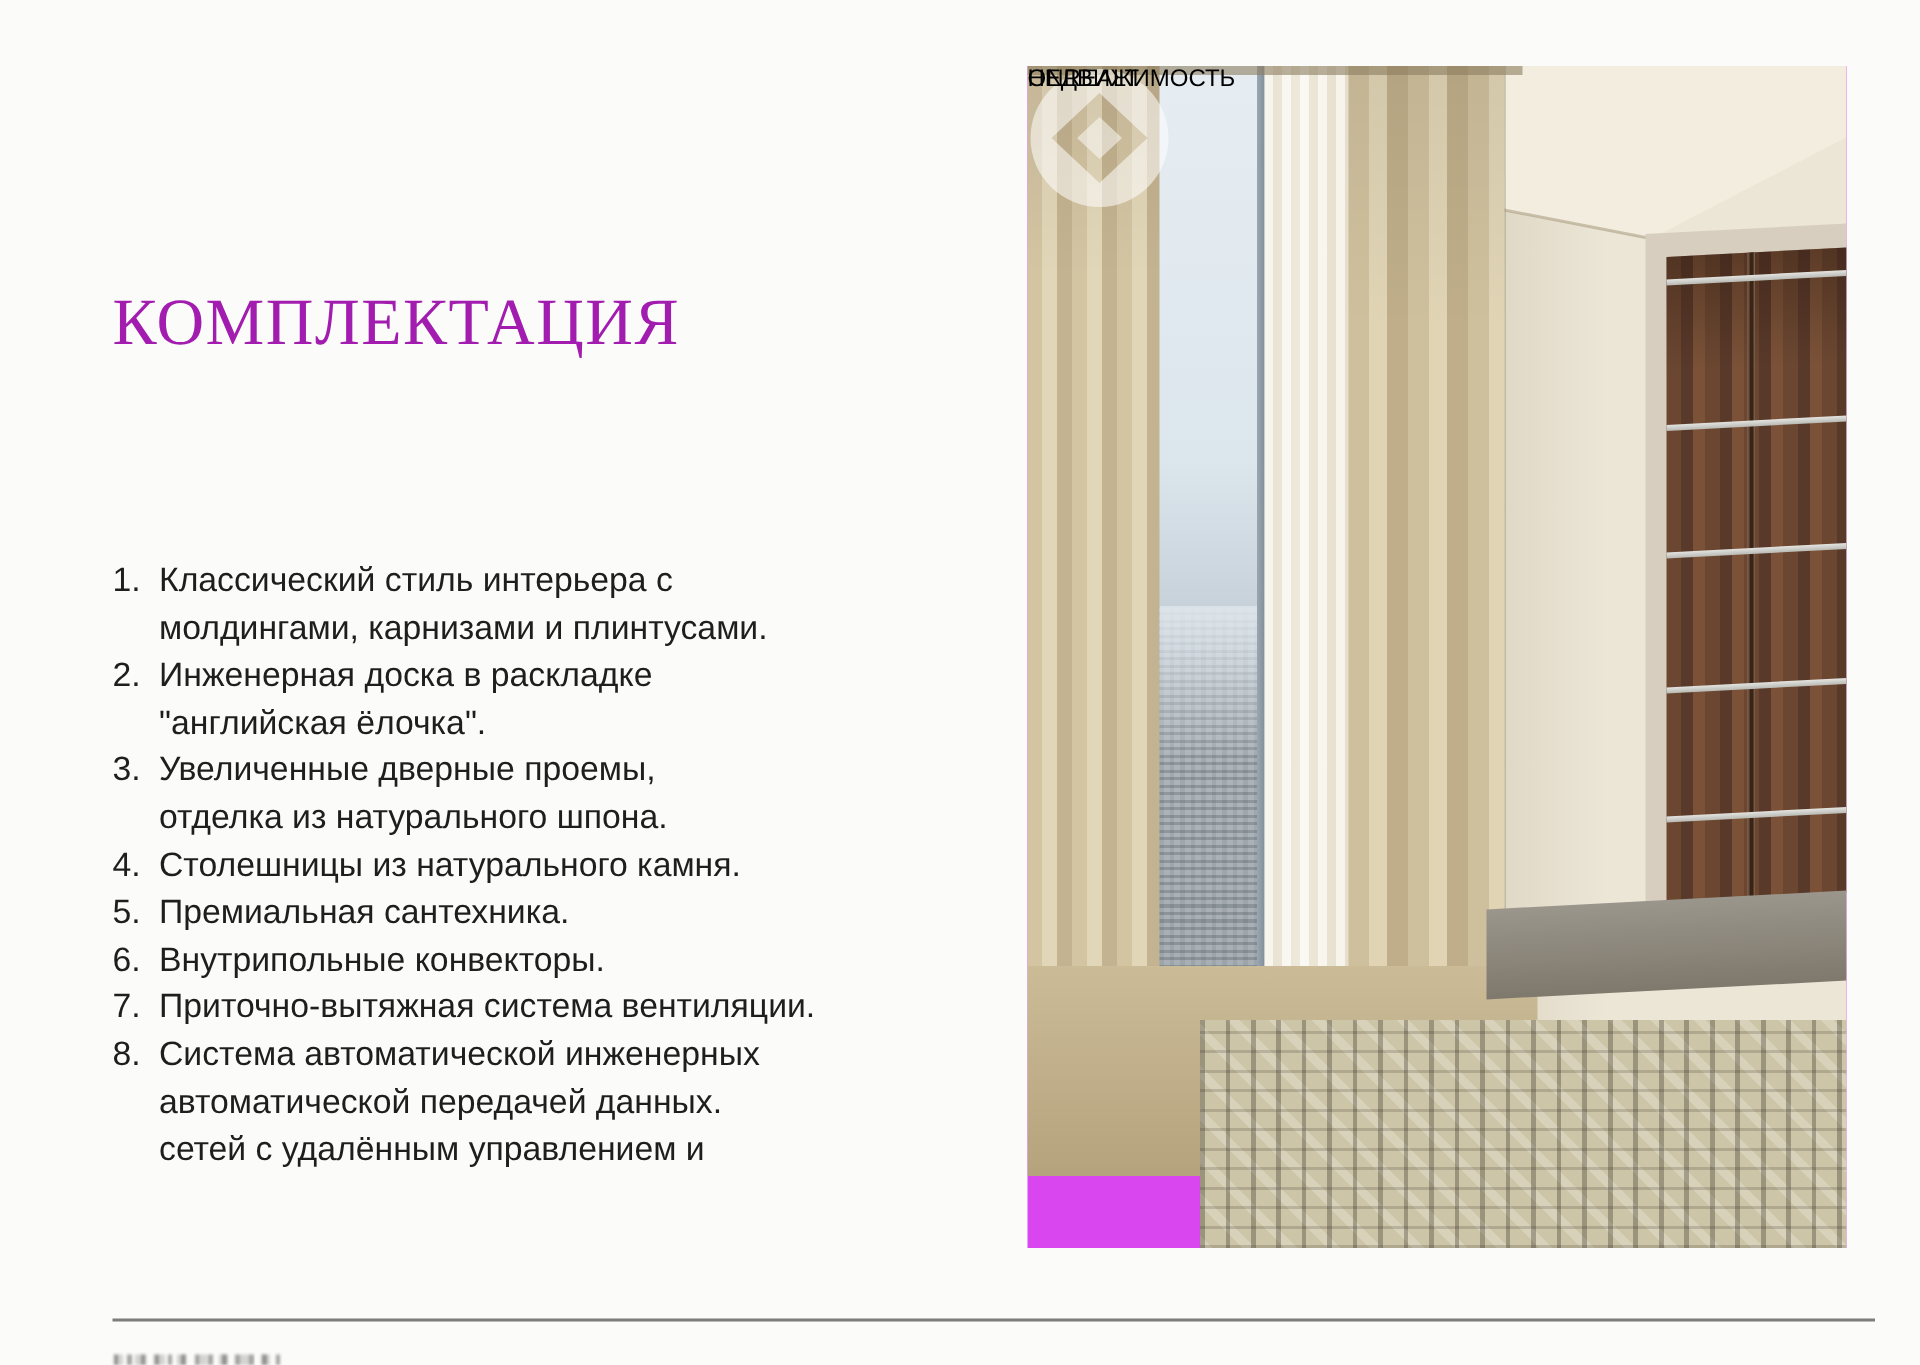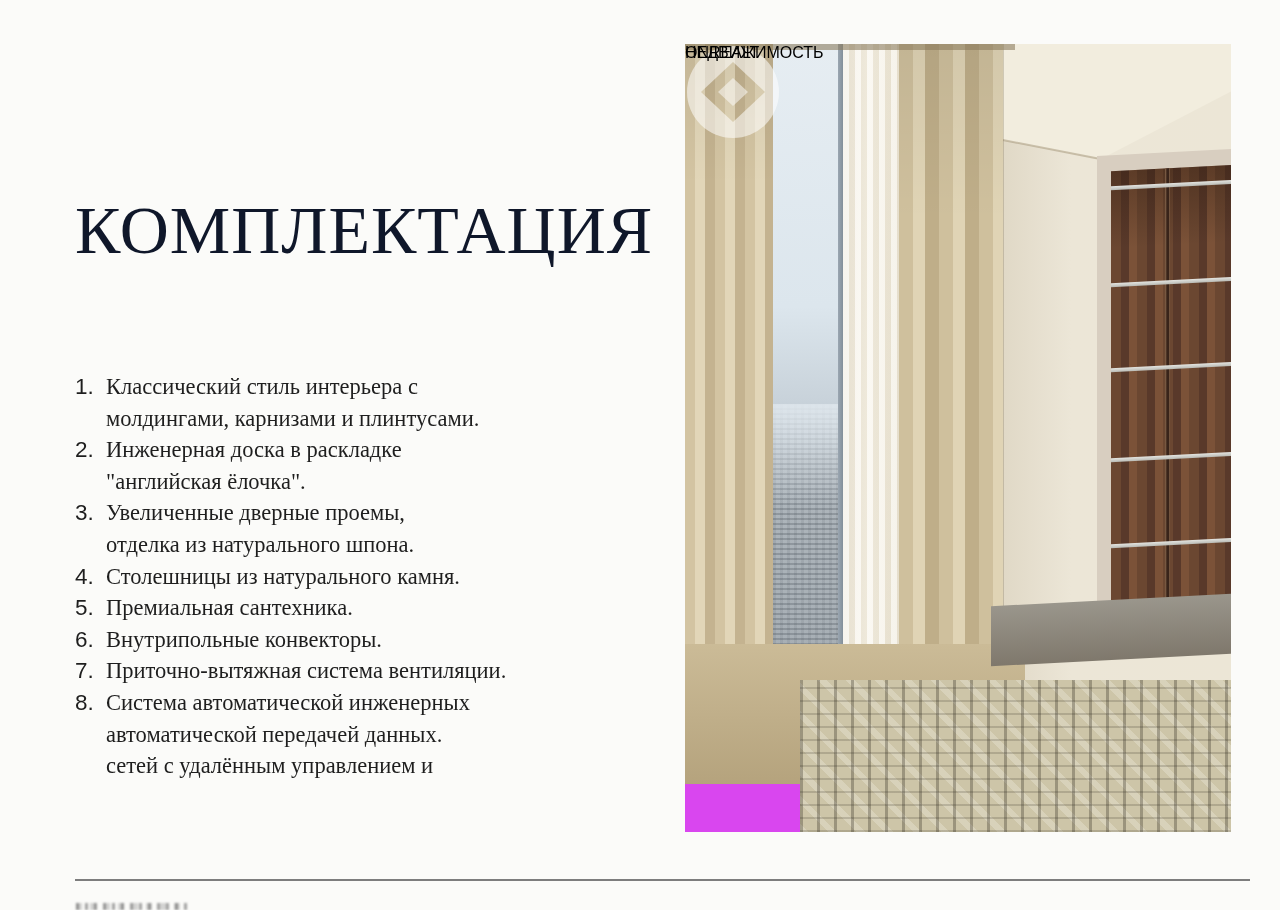--- a/index.html
+++ b/index.html
@@ -10,30 +10,30 @@
     font-family:"Liberation Sans",sans-serif;
     position:relative;overflow:hidden;
     -webkit-font-smoothing:antialiased;
   }
   .abs{position:absolute;}
 
   
   .heading{
     left:75px;top:183px;width:580px;
     font-family:"Liberation Serif",serif;
-    font-size:68px;line-height:63px;
-    letter-spacing:1px;color:#0f172a;font-weight:400;margin-top:16px;
+    font-size:44px;line-height:63px;
+    letter-spacing:1px;color:#a21caf;font-weight:400;
   }
   .features{
     left:75px;top:371px;width:480px;
     font-size:22.5px;line-height:31.6px;color:#1e1e1e;
   }
   .feat-row{display:flex;}
   .feat-num{width:31px;flex:none;}
-  .feat-txt{flex:1;font-family:Liberation Serif, serif;}
+  .feat-txt{flex:1;}
 
   .footer-rule{
     left:75px;top:879px;width:1175px;height:2px;
     background:#7d7d7d;
   }
   .footer-smudge{
     left:76px;top:903px;width:112px;height:7px;
     background:
       repeating-linear-gradient(90deg, rgba(90,90,90,.55) 0 3px, rgba(90,90,90,0) 3px 9px),
       repeating-linear-gradient(90deg, rgba(120,120,120,.3) 0 6px, rgba(120,120,120,0) 6px 14px);

